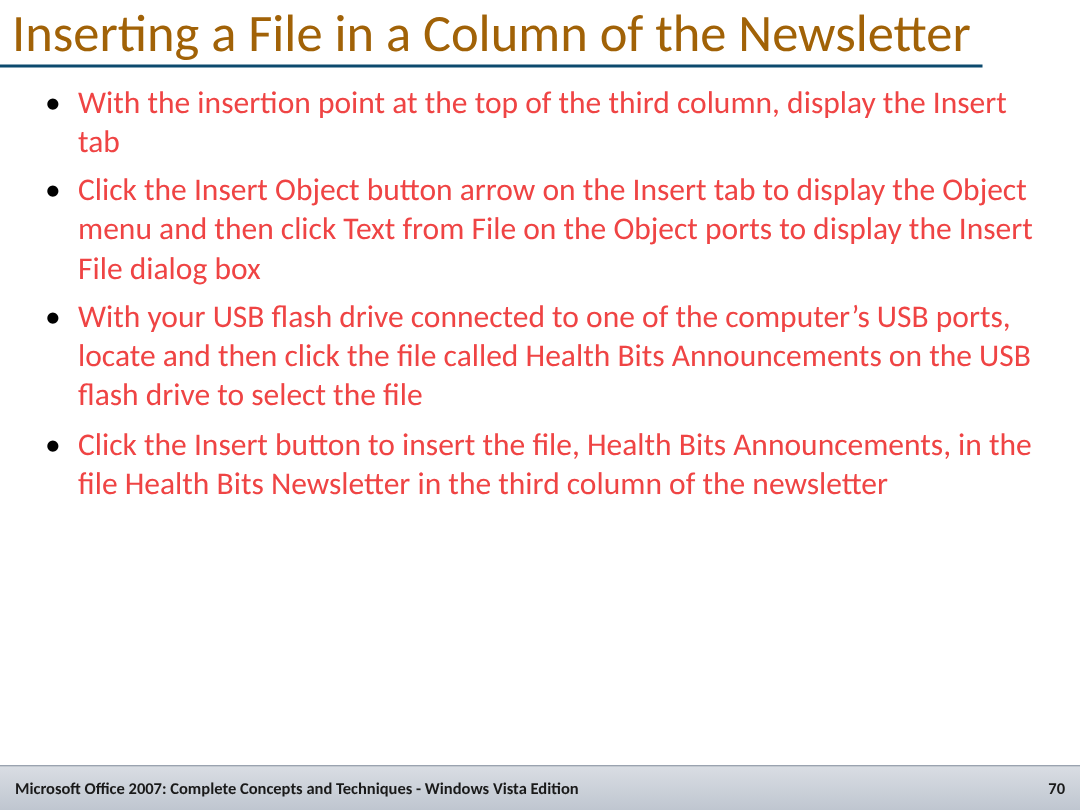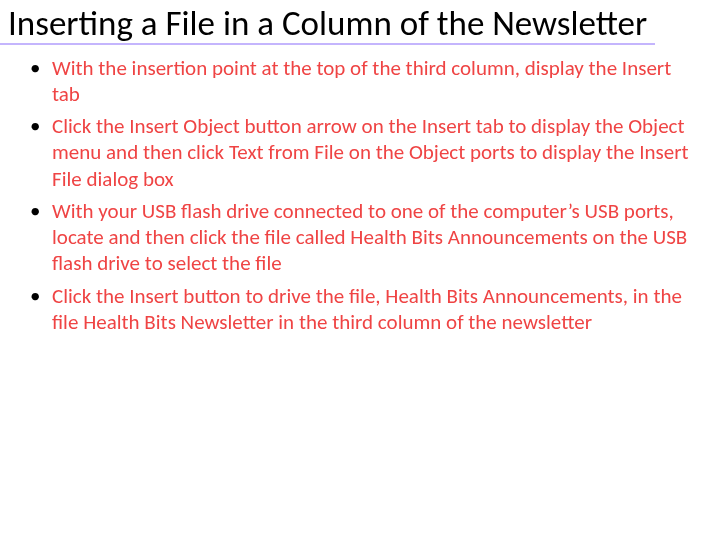--- a/index.html
+++ b/index.html
@@ -9,26 +9,26 @@
     background: #ffffff;
     position: relative;
   }
   .slide {
     width: 720px;
     height: 540px;
     position: relative;
     background: #ffffff;
   }
   .title {
-    color: #000000;
+    color: #a16207;
     font-size: 35px;
     font-weight: 400;
     line-height: 1.1;
     padding: 4px 8px 0 8px;
-    border-bottom: 2px solid #c4b5fd;
+    border-bottom: 2px solid #0c4a6e;
     display: inline-block;
     margin: 0 0 0 0;
     letter-spacing: 0px;
   }
   .title-wrap {
     padding: 0;
     margin: 0;
   }
   .content {
     padding: 10px 30px 0 22px;
@@ -81,18 +81,22 @@
 
   <div class="title-wrap">
     <h1 class="title">Inserting a File in a Column of the Newsletter</h1>
   </div>
 
   <div class="content">
     <ul class="bullets">
       <li>With the insertion point at the top of the third column, display the Insert tab</li>
       <li>Click the Insert Object button arrow on the Insert tab to display the Object menu and then click Text from File on the Object ports to display the Insert File dialog box</li>
       <li>With your USB flash drive connected to one of the computer’s USB ports, locate and then click the file called Health Bits Announcements on the USB flash drive to select the file</li>
-      <li>Click the Insert button to drive the file, Health Bits Announcements, in the file Health Bits Newsletter in the third column of the newsletter</li>
+      <li>Click the Insert button to insert the file, Health Bits Announcements, in the file Health Bits Newsletter in the third column of the newsletter</li>
     </ul>
   </div>
 
+  <div class="footer">
+    <span class="footer-left">Microsoft Office 2007: Complete Concepts and Techniques - Windows Vista Edition</span>
+    <span class="footer-right">70</span>
+  </div>
 
 </div>
 
 </body></html>

